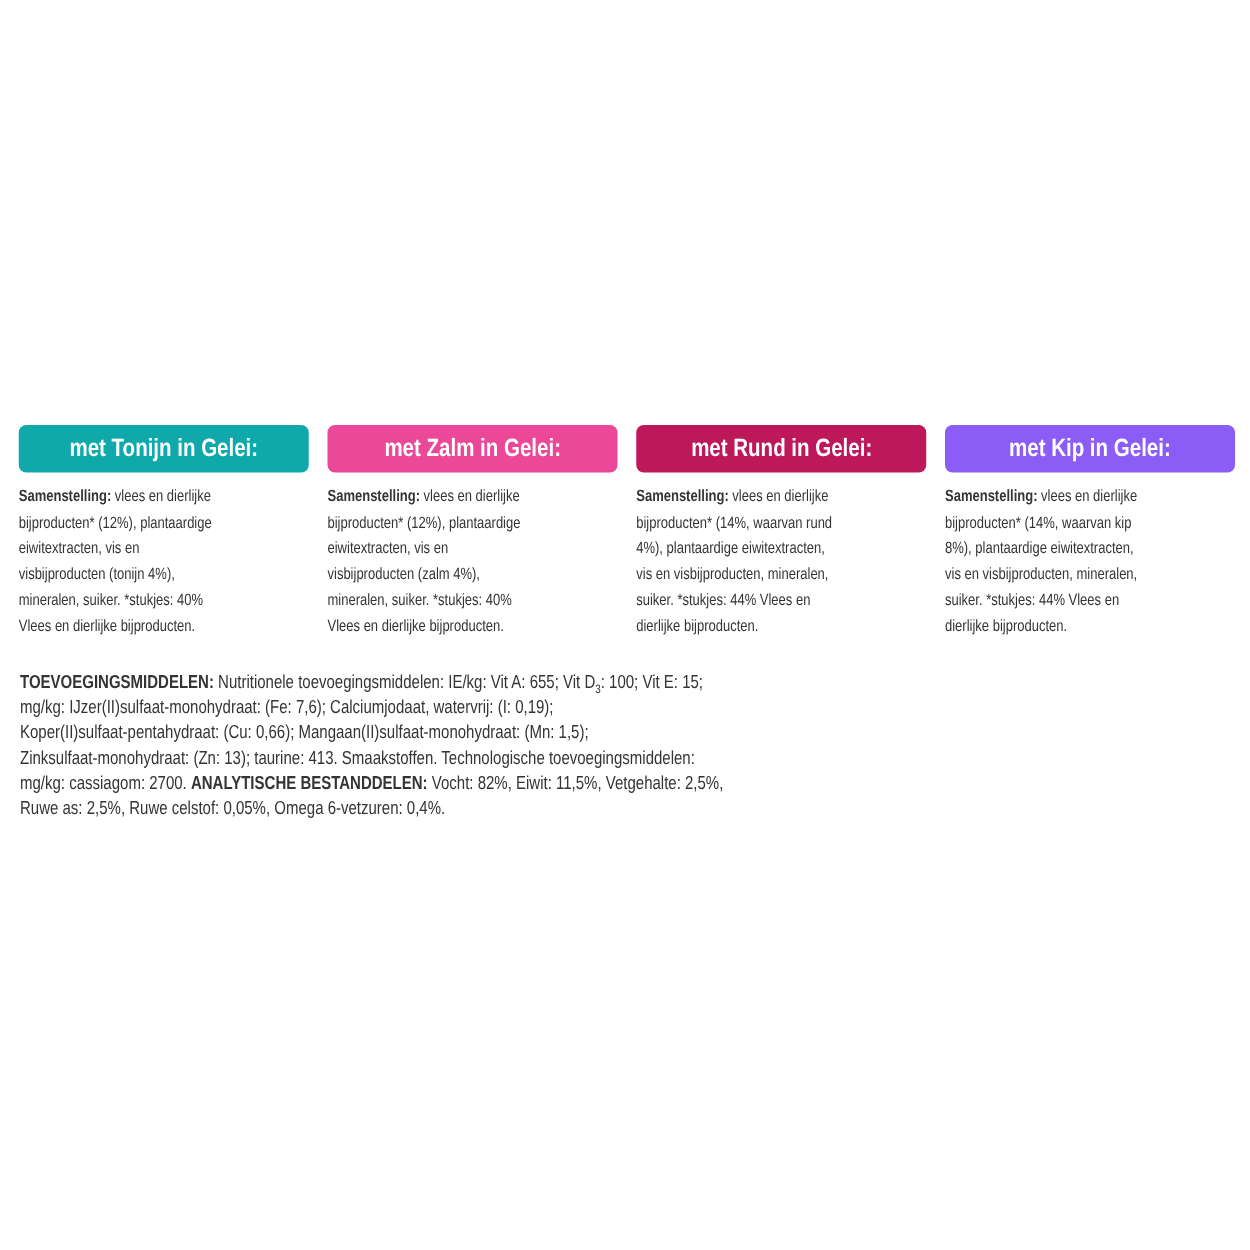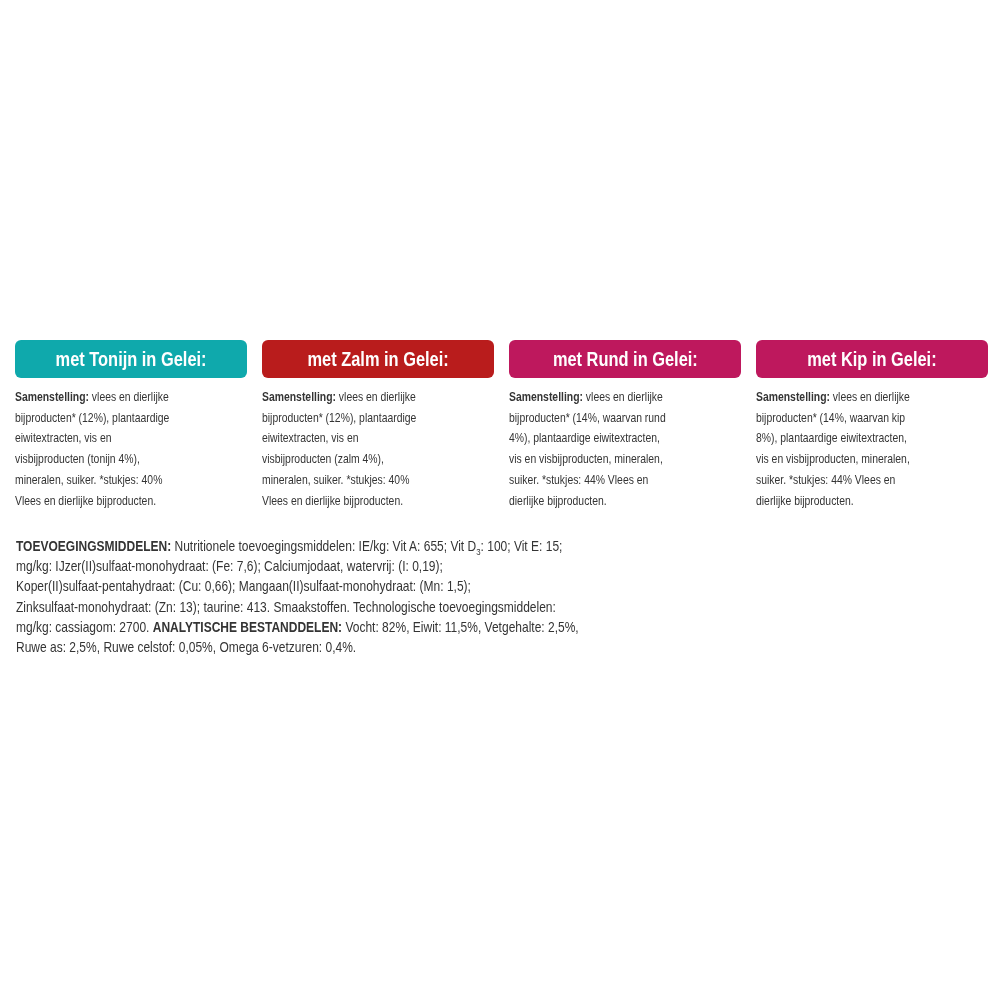--- a/index.html
+++ b/index.html
@@ -84,21 +84,21 @@
           <div class="rt-line"><span class="b">Samenstelling:</span><span> vlees en dierlijke</span></div>
           <div class="rt-line"><span>bijproducten* (12%), plantaardige</span></div>
           <div class="rt-line"><span>eiwitextracten, vis en</span></div>
           <div class="rt-line"><span>visbijproducten (tonijn 4%),</span></div>
           <div class="rt-line"><span>mineralen, suiker. *stukjes: 40%</span></div>
           <div class="rt-line"><span>Vlees en dierlijke bijproducten.</span></div>
         </div>
     </div>
 
     <div class="variety-col">
-      <div class="pill" style="background-color: #b91c1c; justify-content: center;">
+      <div class="pill" style="background-color: #ec4899; justify-content: center;">
         <span class="pill-label">met Zalm in Gelei:</span>
       </div>
       <div class="col-body">
           <div class="rt-line"><span class="b">Samenstelling:</span><span> vlees en dierlijke</span></div>
           <div class="rt-line"><span>bijproducten* (12%), plantaardige</span></div>
           <div class="rt-line"><span>eiwitextracten, vis en</span></div>
           <div class="rt-line"><span>visbijproducten (zalm 4%),</span></div>
           <div class="rt-line"><span>mineralen, suiker. *stukjes: 40%</span></div>
           <div class="rt-line"><span>Vlees en dierlijke bijproducten.</span></div>
         </div>
@@ -112,21 +112,21 @@
           <div class="rt-line"><span class="b">Samenstelling:</span><span> vlees en dierlijke</span></div>
           <div class="rt-line"><span>bijproducten* (14%, waarvan rund</span></div>
           <div class="rt-line"><span>4%), plantaardige eiwitextracten,</span></div>
           <div class="rt-line"><span>vis en visbijproducten, mineralen,</span></div>
           <div class="rt-line"><span>suiker. *stukjes: 44% Vlees en</span></div>
           <div class="rt-line"><span>dierlijke bijproducten.</span></div>
         </div>
     </div>
 
     <div class="variety-col">
-      <div class="pill" style="background-color: #be185d;">
+      <div class="pill" style="background-color: #8b5cf6;">
         <span class="pill-label">met Kip in Gelei:</span>
       </div>
       <div class="col-body">
           <div class="rt-line"><span class="b">Samenstelling:</span><span> vlees en dierlijke</span></div>
           <div class="rt-line"><span>bijproducten* (14%, waarvan kip</span></div>
           <div class="rt-line"><span>8%), plantaardige eiwitextracten,</span></div>
           <div class="rt-line"><span>vis en visbijproducten, mineralen,</span></div>
           <div class="rt-line"><span>suiker. *stukjes: 44% Vlees en</span></div>
           <div class="rt-line"><span>dierlijke bijproducten.</span></div>
         </div>

